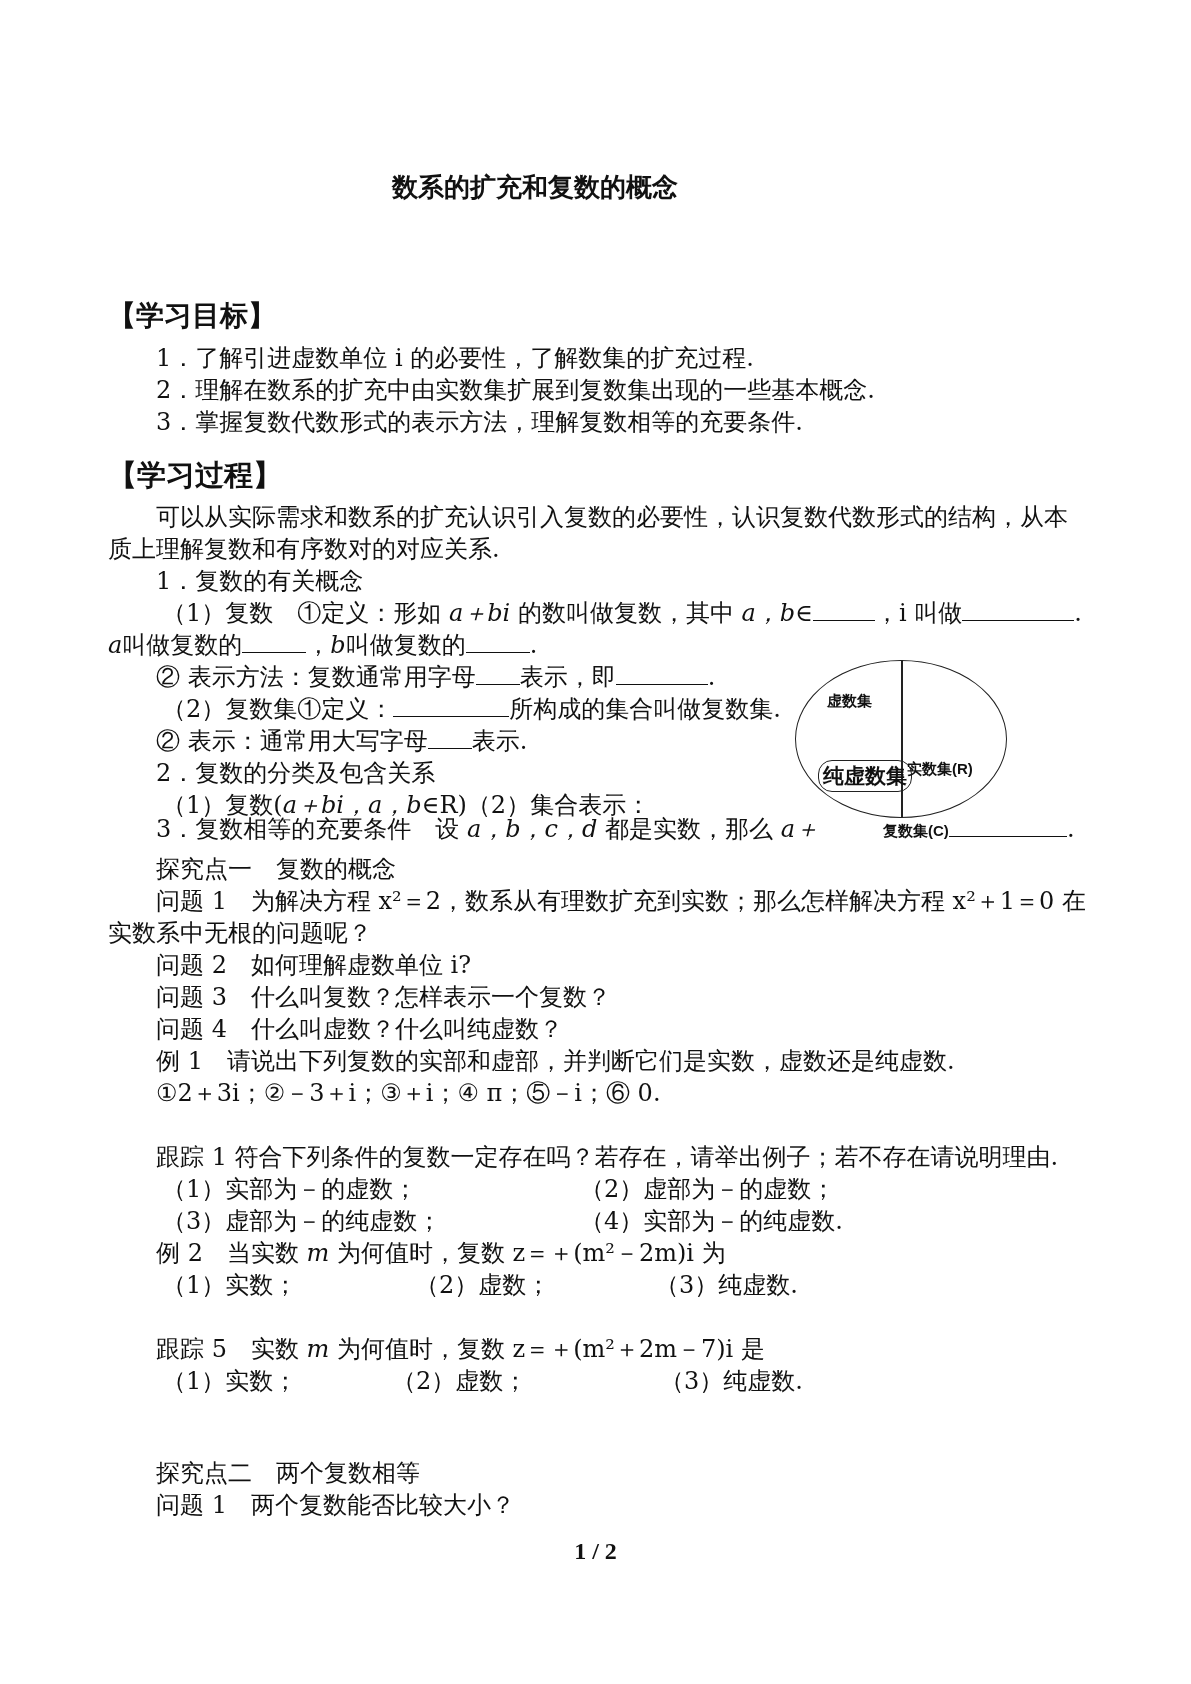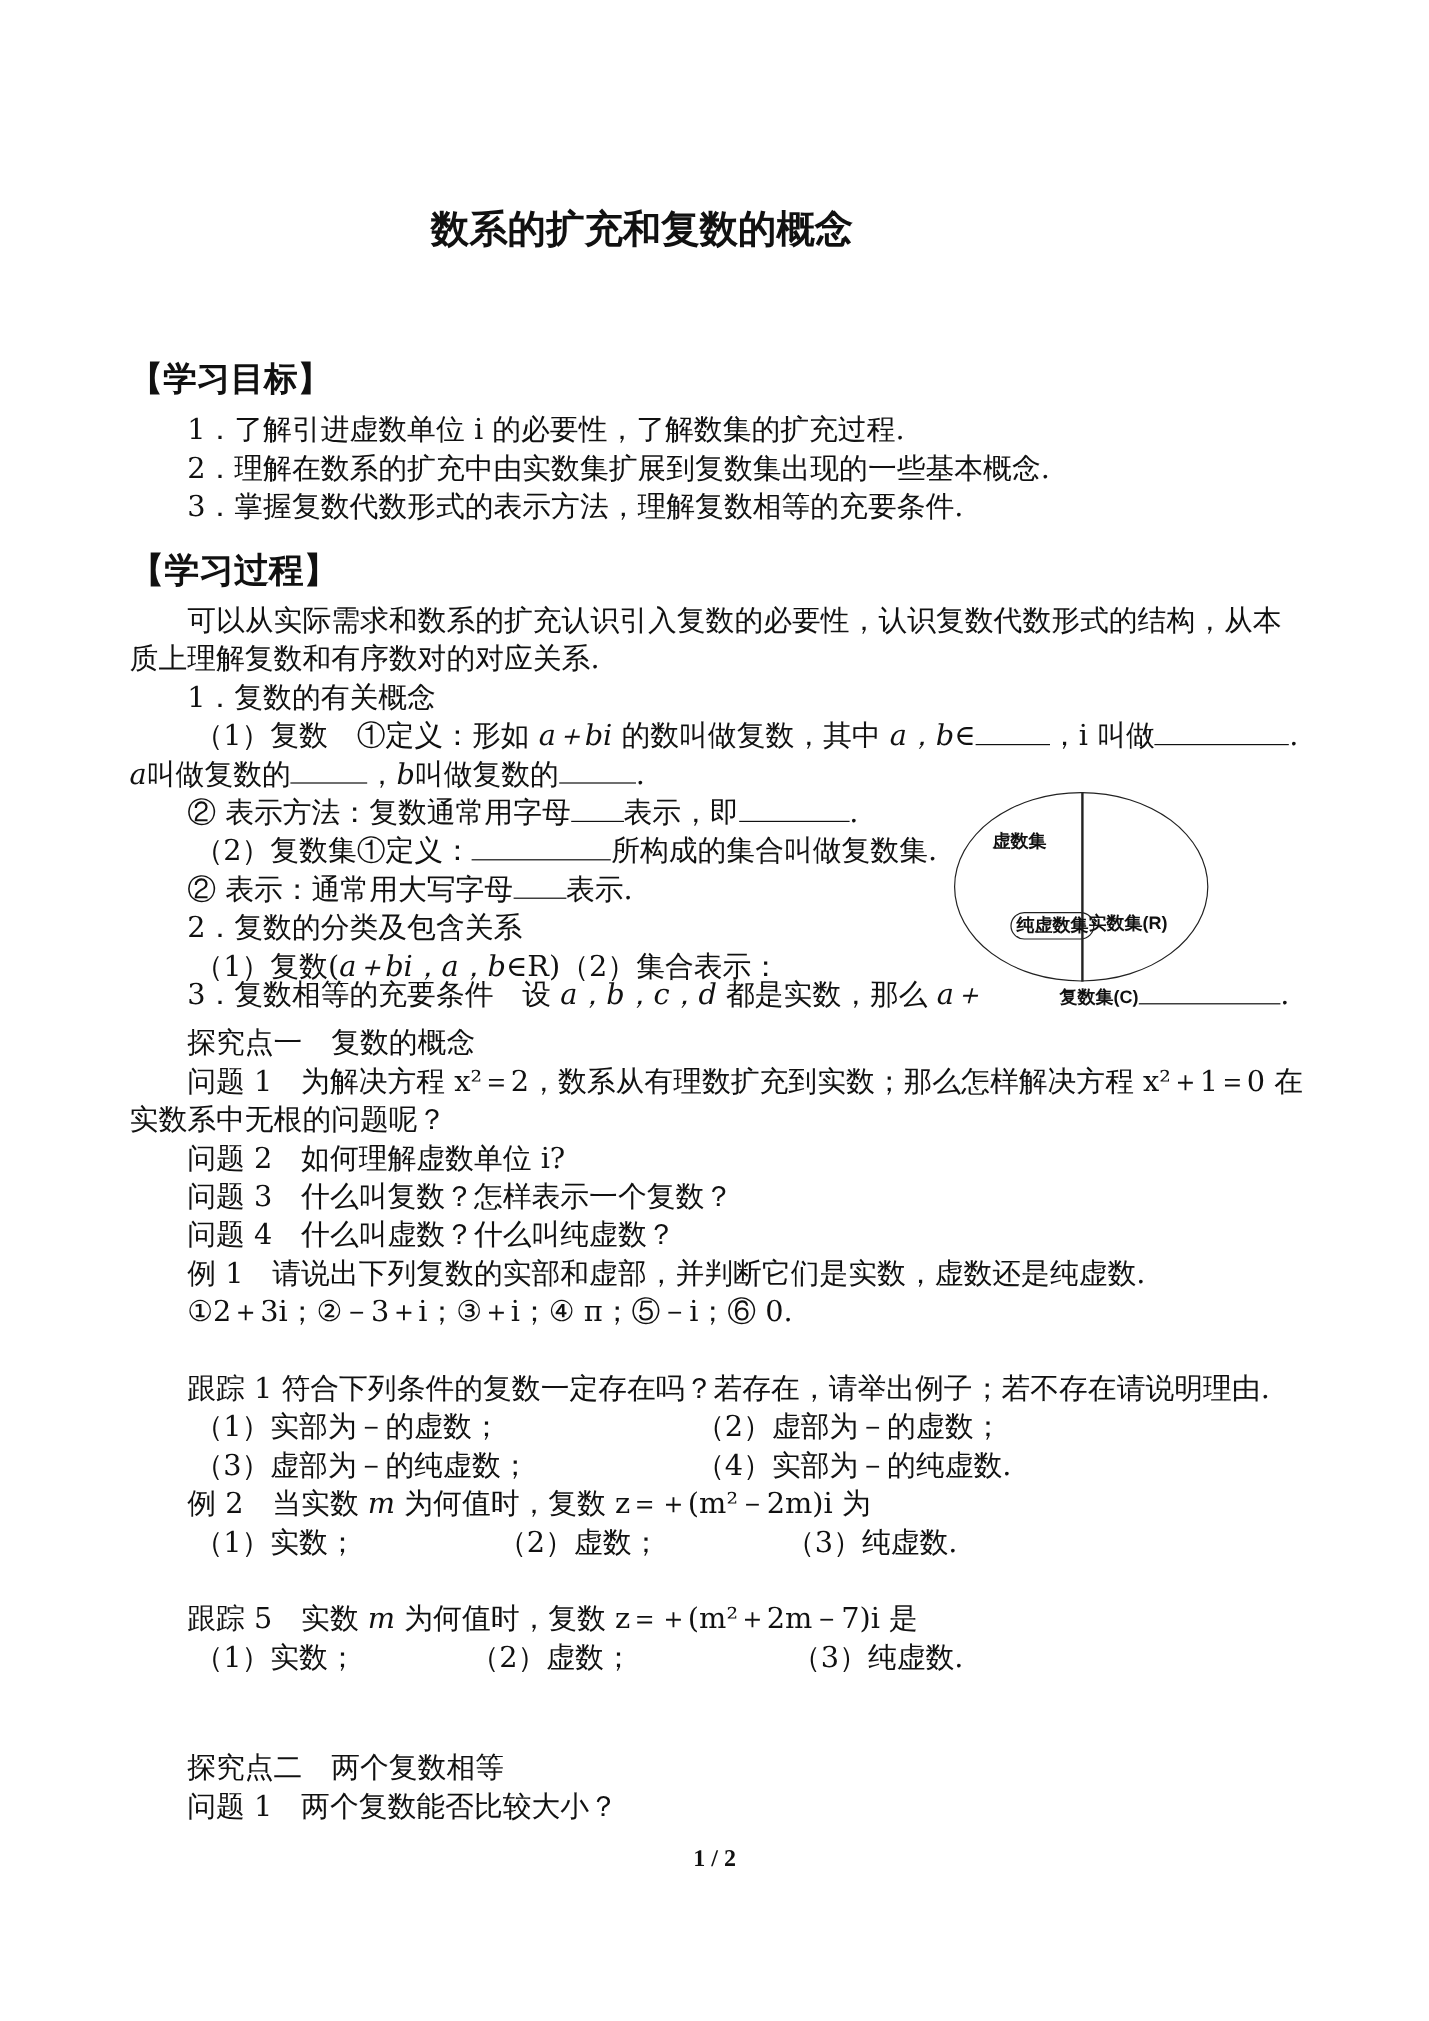--- a/index.html
+++ b/index.html
@@ -5,21 +5,21 @@
   html, body { margin: 0; padding: 0; background: #ffffff; }
   body {
     width: 1191px; height: 1684px; position: relative; overflow: hidden;
     font-family: "DejaVu Serif", "Liberation Serif", serif;
     color: #111;
   }
   .title {
     position: absolute; top: 170px; left: 0; width: 1000px; text-align: center;
     padding-left: 70px; box-sizing: border-box;
     font-family: "DejaVu Sans", "Liberation Sans", sans-serif;
-    font-weight: bold; font-size: 32px; letter-spacing: 0px;
+    font-weight: bold; font-size: 26px; letter-spacing: 0px;
   }
   .section-head {
     position: absolute; left: 108px;
     font-family: "DejaVu Sans", "Liberation Sans", sans-serif;
     font-weight: bold;
   }
   .h1 { top: 297px; font-size: 28px; }
   .h2 { top: 456px; font-size: 29px; }
   .line {
     position: absolute; font-size: 24px; line-height: 24px; white-space: nowrap;
@@ -33,25 +33,25 @@
   
   .diagram { position: absolute; left: 795px; top: 660px; width: 220px; height: 175px; }
   .diagram .ellipse {
     position: absolute; left: 0; top: 0; width: 212px; height: 158px;
     border: 1.5px solid #222; border-radius: 50%; box-sizing: border-box;
   }
   .diagram .divider { position: absolute; left: 106px; top: 0; width: 1.5px; height: 158px; background: #222; }
   .diagram .lbl { position: absolute; font-family: Liberation Sans, sans-serif; font-size: 15px; font-weight: bold; white-space: nowrap; }
   .diagram .pure {
     position: absolute; left: 23px; top: 100px; padding: 1px 4px; border: 1.5px solid #222; border-radius: 14px;
-    font-family: Liberation Mono, monospace; font-size: 15px; font-weight: bold; margin-left: 24px;
+    font-family: Liberation Mono, monospace; font-size: 21px; font-weight: bold;
   }
   .page-num {
     position: absolute; top: 1538px; left: 0; width: 1191px; text-align: center; padding-left: 0; box-sizing: border-box;
-    font-family: "Liberation Serif", serif; font-weight: bold; font-size: 20px;
+    font-family: "Liberation Serif", serif; font-weight: bold; font-size: 24px;
   }
 </style>
 </head>
 <body>
 
 <div class="title">数系的扩充和复数的概念</div>
 
 <div class="section-head h1">【学习目标】</div>
 <div class="line ind" style="top:346px">1．了解引进虚数单位 i 的必要性，了解数集的扩充过程.</div>
 <div class="line ind" style="top:378px">2．理解在数系的扩充中由实数集扩展到复数集出现的一些基本概念.</div>

